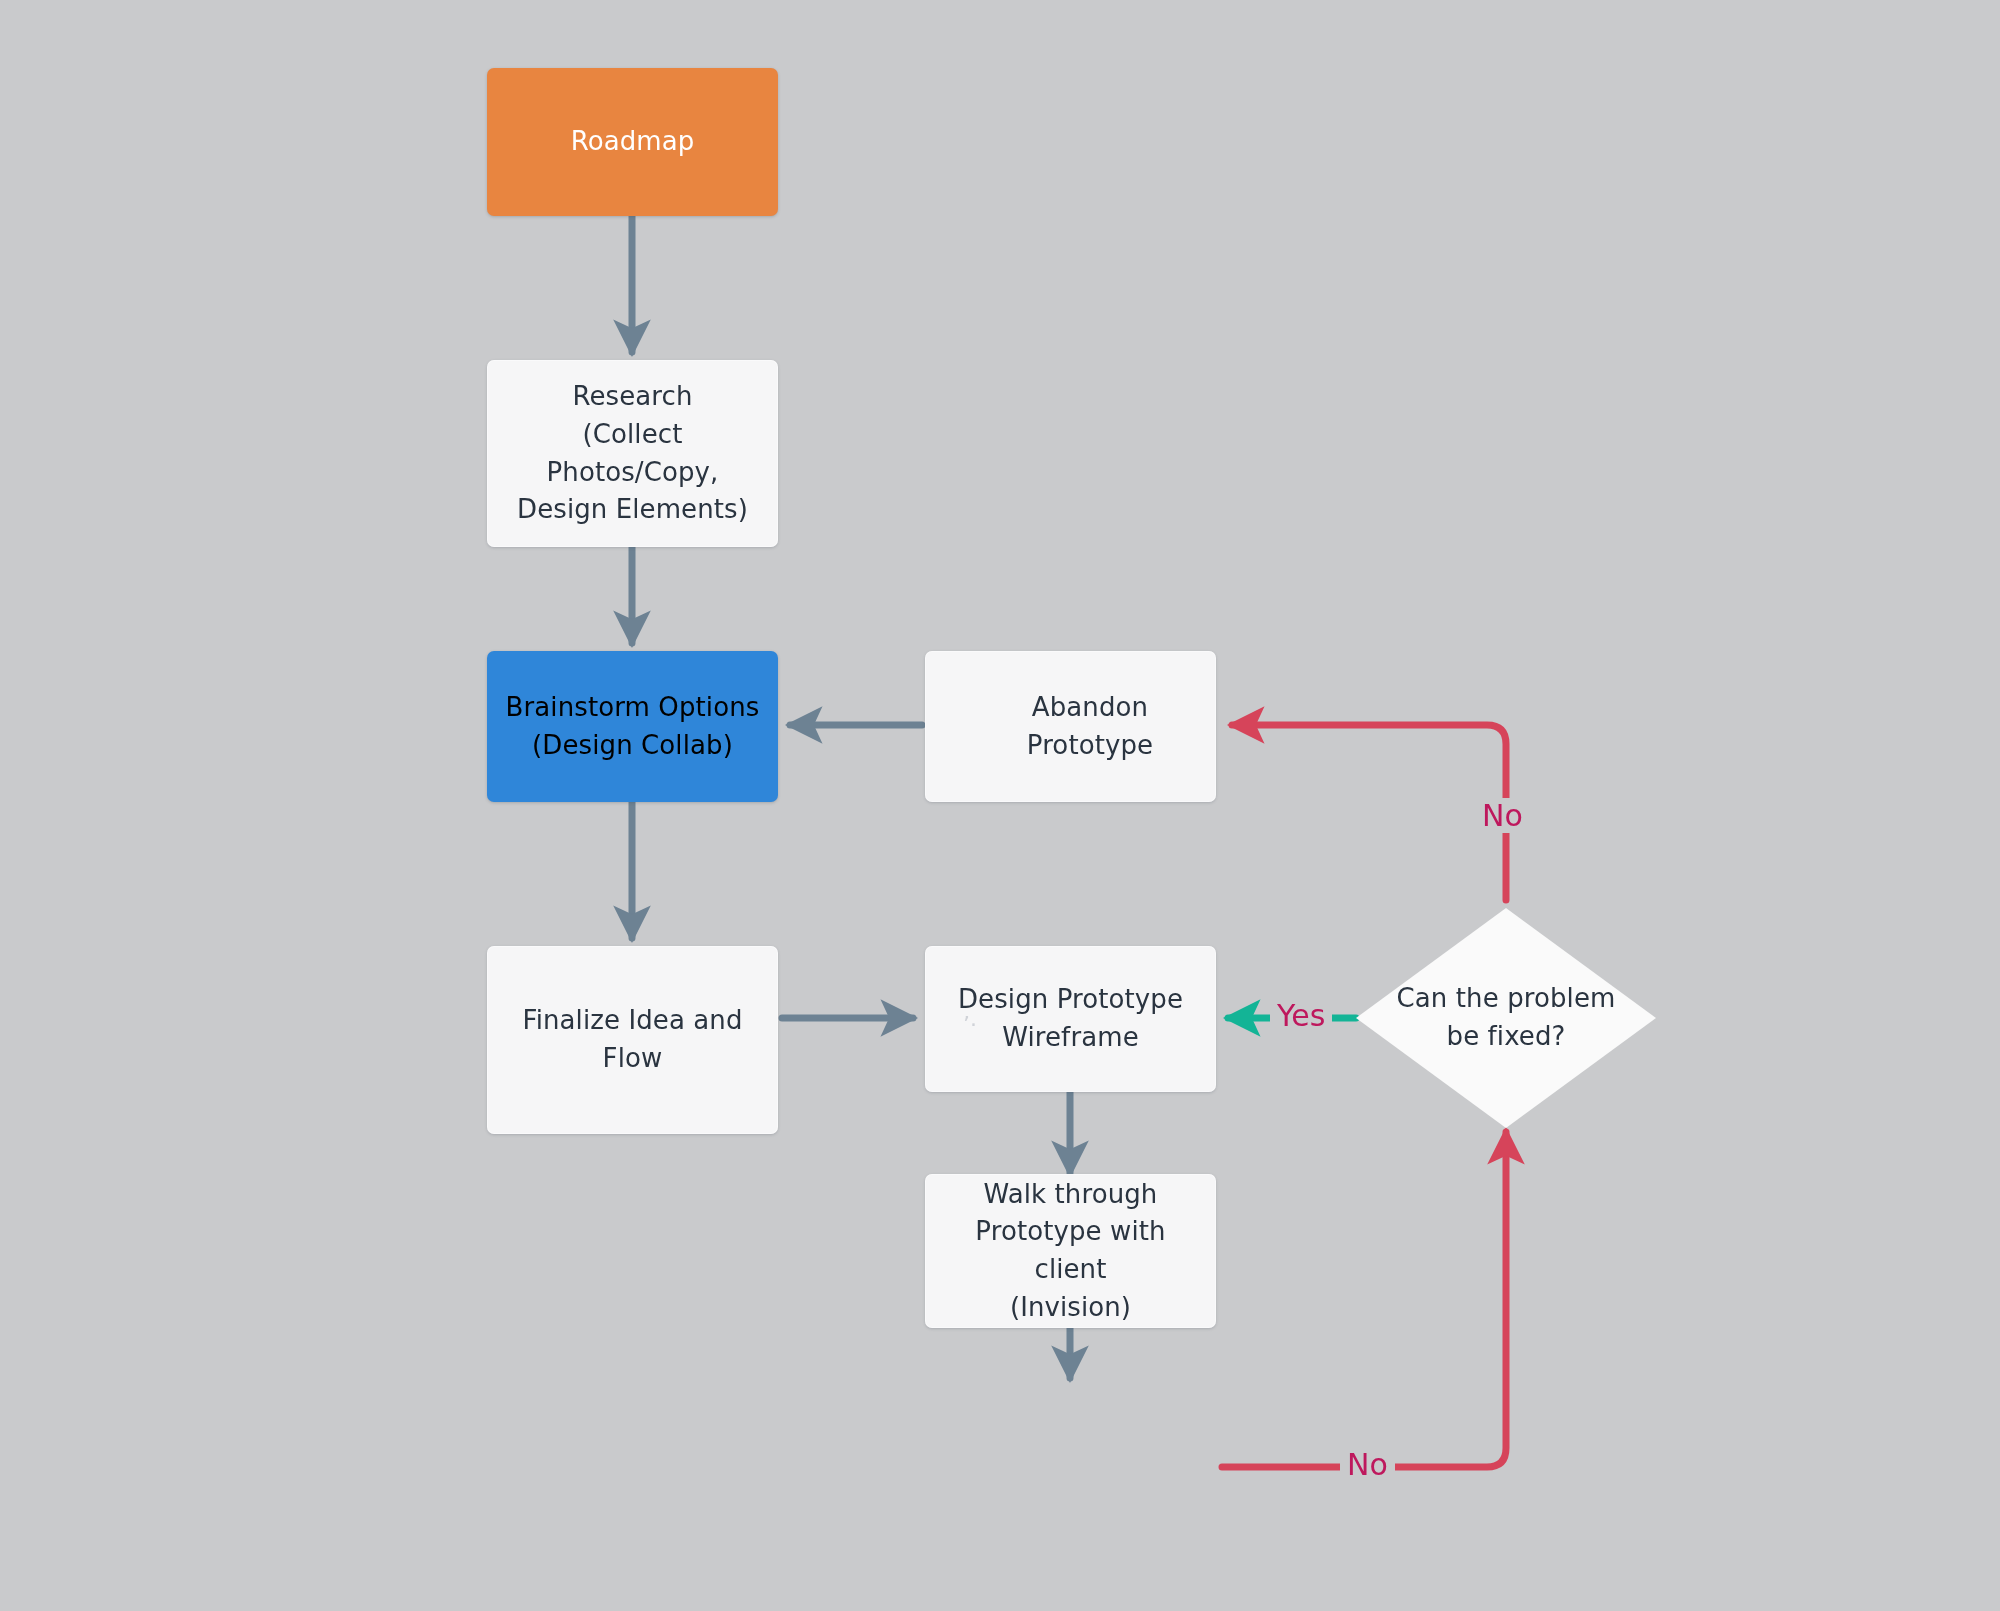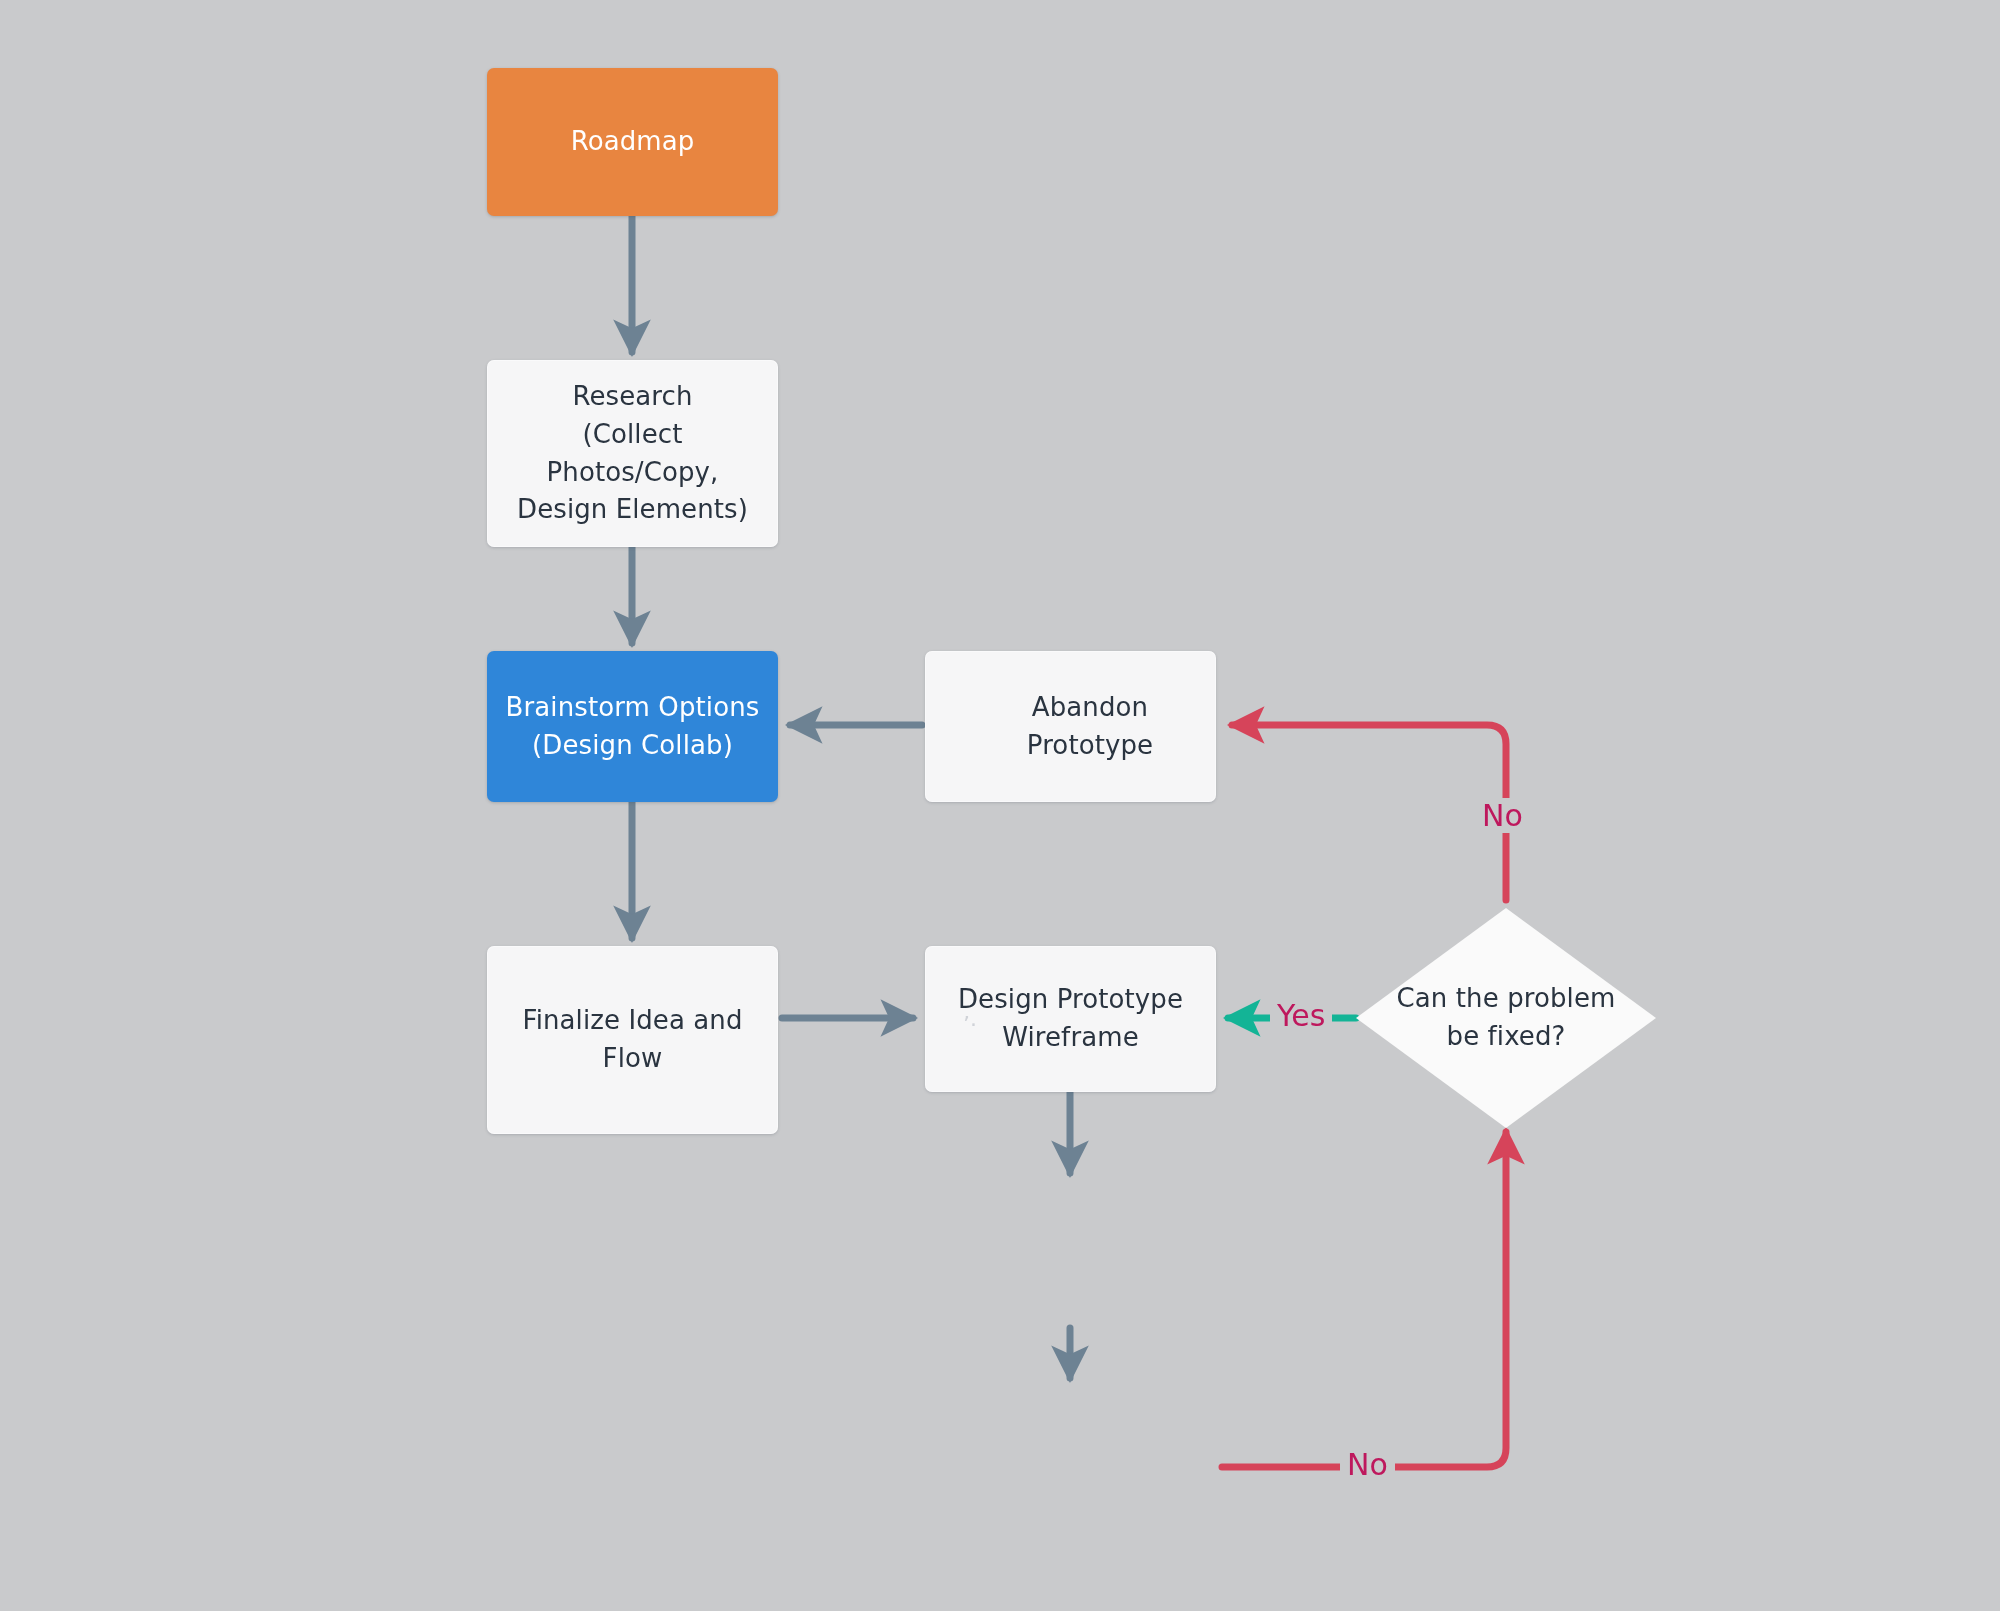--- a/index.html
+++ b/index.html
@@ -53,21 +53,21 @@
   }
 
   .node.box.accent-orange {
     background: #e88540;
     color: #ffffff;
     box-shadow: 0 1px 3px rgba(60,70,80,0.25);
   }
 
   .node.box.accent-blue {
     background: #2f86d9;
-    color: #ffffff;
+    color: #000000;
     box-shadow: 0 1px 3px rgba(60,70,80,0.25);
   }
 
   
   .node.diamond {
     background: transparent;
     box-shadow: none;
   }
   .node.diamond .dia-shape {
     position: absolute;
@@ -204,20 +204,25 @@
 Flow</span>
   </div>
 
   <div class="node box" style="left:925px; top:946px; width:291px; height:146px;">
     <span class="lbl">Design Prototype
 Wireframe</span>
   </div>
 
   <div class="ghost-artifact" style="left:963px; top:1012px;">’·</div>
 
+  <div class="node box" style="left:925px; top:1174px; width:291px; height:154px;">
+    <span class="lbl">Walk through
+Prototype with client
+(Invision)</span>
+  </div>
 
   <div class="node diamond" style="left:1356px; top:908px; width:300px; height:220px;">
     <span class="dia-shape"></span>
     <span class="dia-label lbl">Can the problem
 be fixed?</span>
   </div>
 
 
   <div class="edge-label" style="left:1475px; top:798px;">No</div>
 

